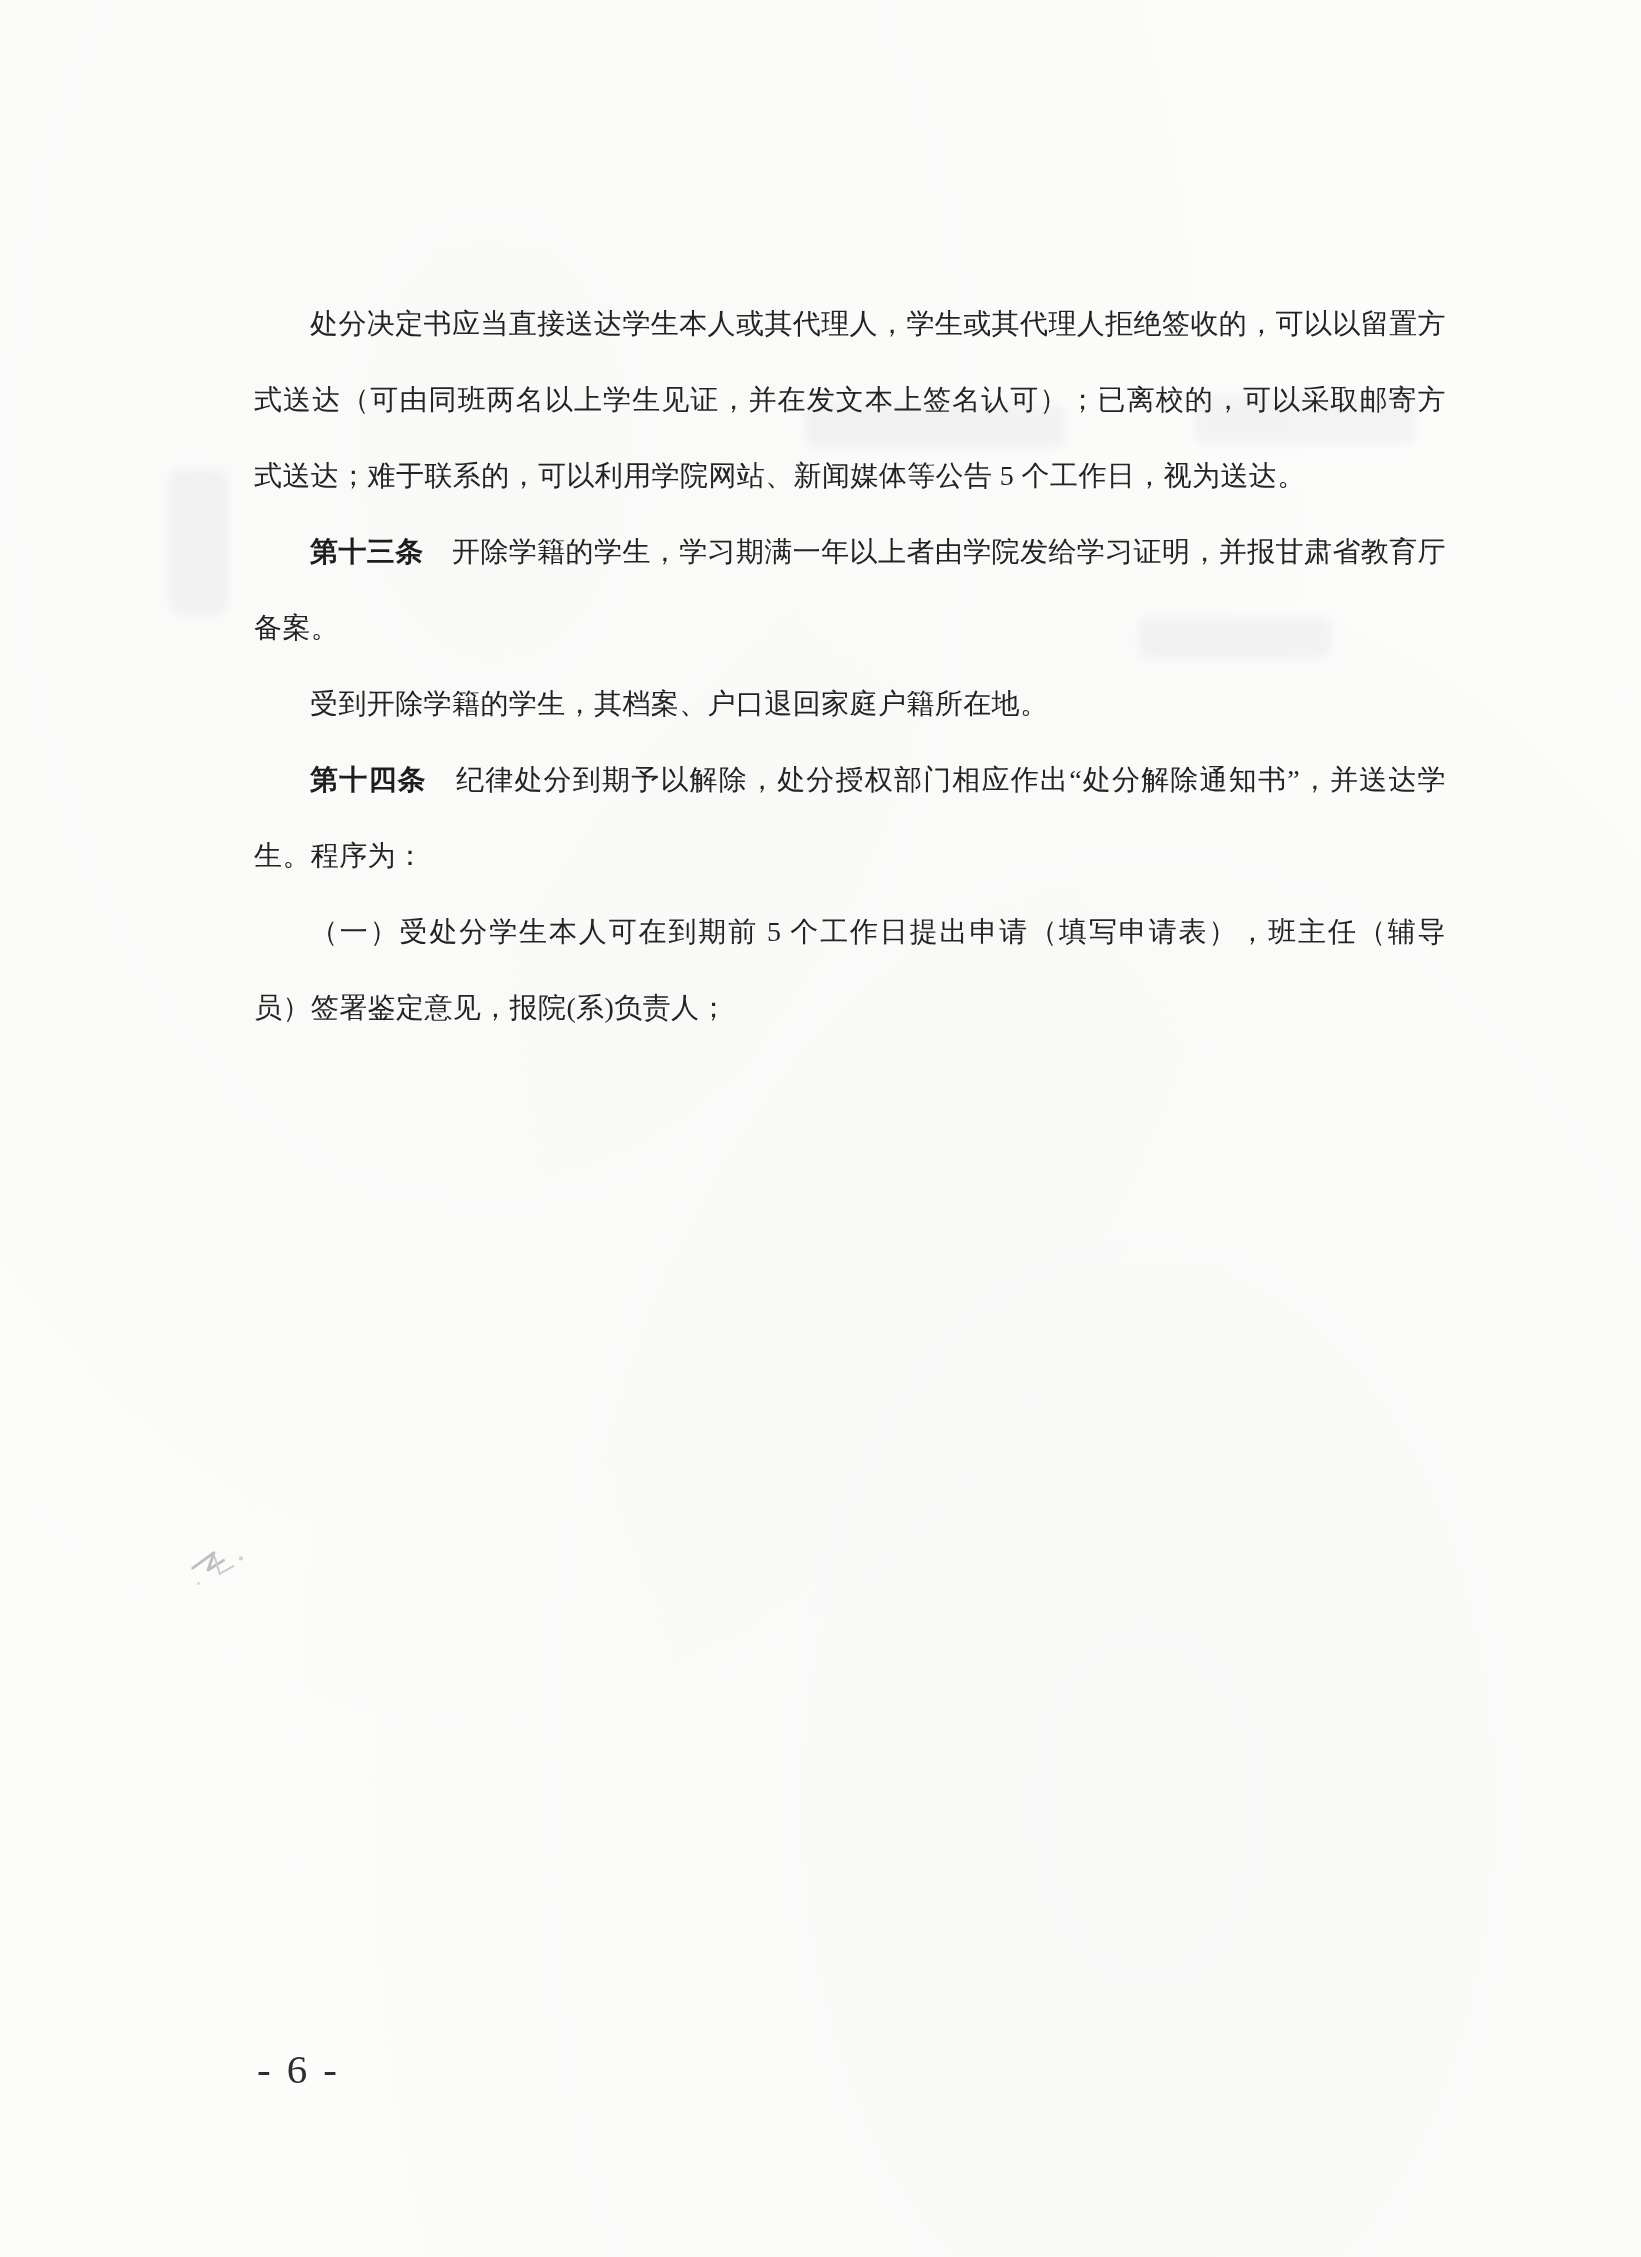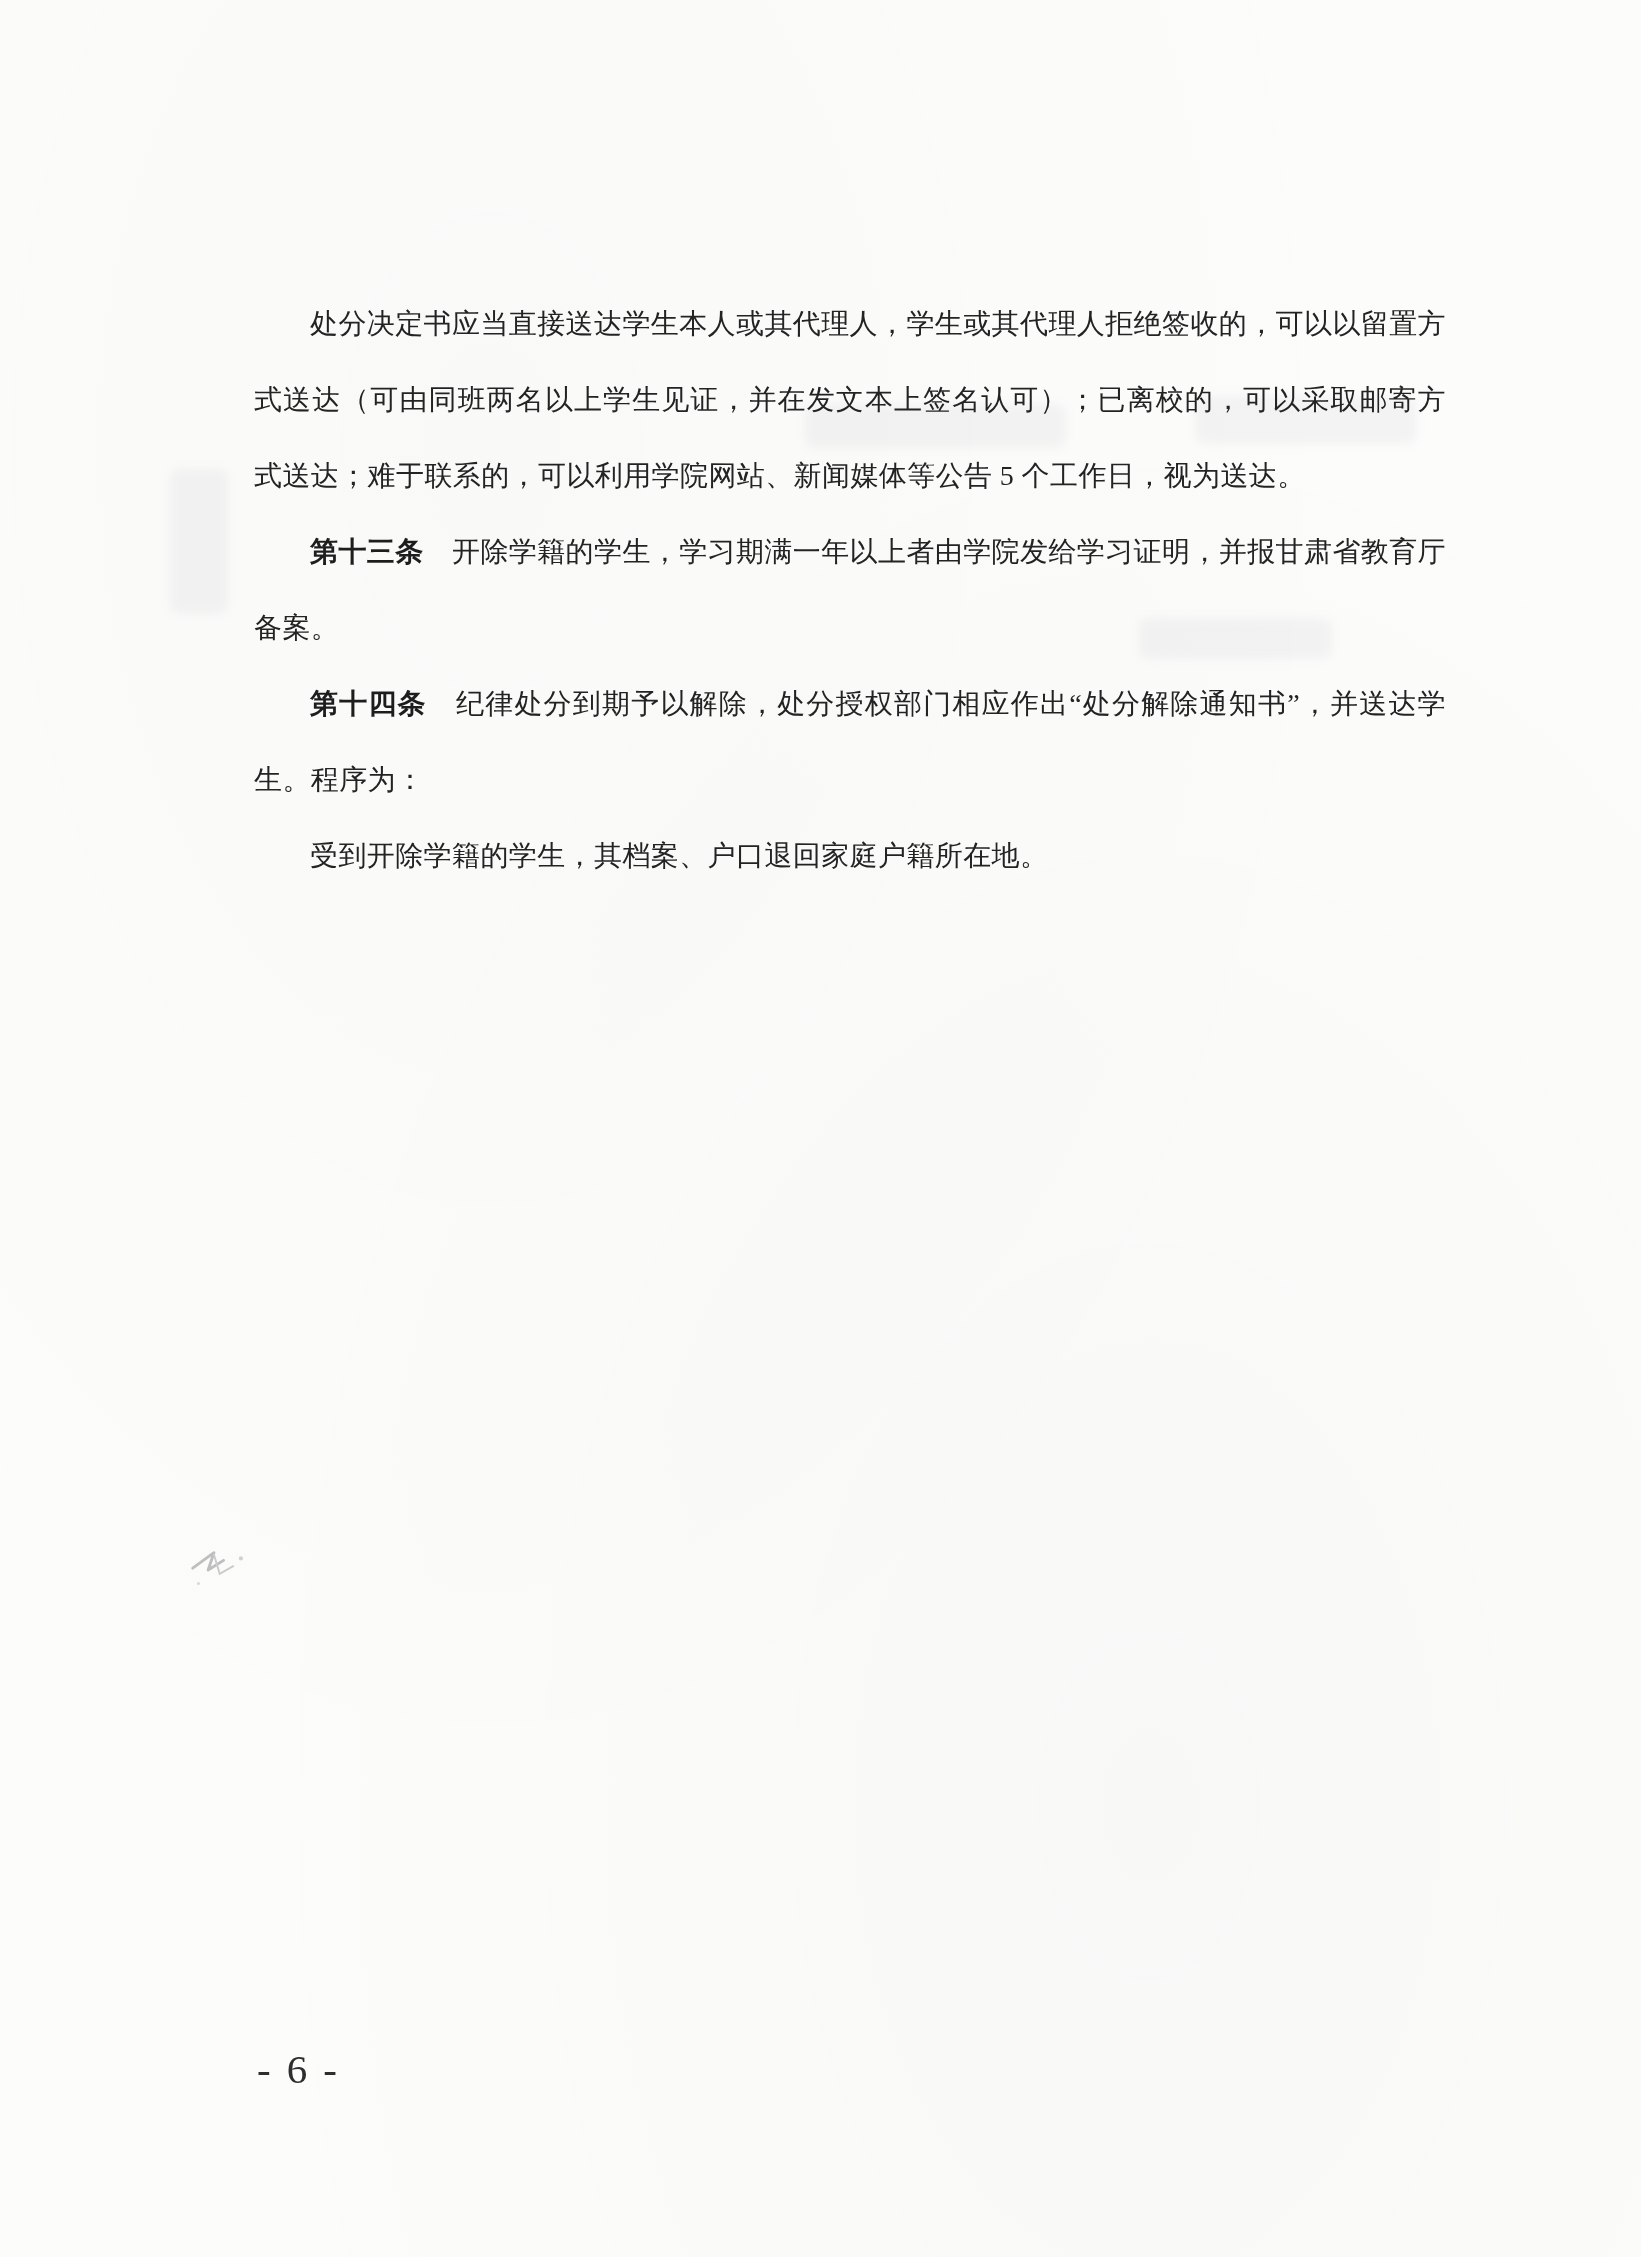--- a/index.html
+++ b/index.html
@@ -77,24 +77,25 @@
   <div class="bleed bleed-3"></div>
   <div class="bleed bleed-4"></div>
 
   <div class="text-block">
 
     <p><span>处分决定书应当直接送达学生本人或其代理人，学生或其代理人拒绝签收的，可以以留置方式送达（可由同班两名以上学生见证，并在发文本上签名认可）；已离校的，可以采取邮寄方式送达；难于联系的，可以利用学院网站、新闻媒体等公告 5 个工作日，视为送达。</span></p>
 
     <p><span class="article-head">第十三条</span><span>　开除学籍的学生，学习期满一年以上者由学院发给学习证明，并报甘肃省教育厅备案。</span></p>
 
 
+    <p><span>受到开除学籍的学生，其档案、户口退回家庭户籍所在地。</span></p>
+
     <p><span class="article-head">第十四条</span><span>　纪律处分到期予以解除，处分授权部门相应作出“处分解除通知书”，并送达学生。程序为：</span></p>
 
-    <p><span>受到开除学籍的学生，其档案、户口退回家庭户籍所在地。</span></p>
-
+    <p><span>（一）受处分学生本人可在到期前 5 个工作日提出申请（填写申请表），班主任（辅导员）签署鉴定意见，报院(系)负责人；</span></p>
 
 
 
   </div>
 
   <svg class="smudge" viewBox="0 0 84 62">
     <path d="M8 28 L30 12 L24 30 L40 20" fill="none" stroke="#8e8e90" stroke-width="3" stroke-linecap="round" stroke-linejoin="round"></path>
     <path d="M30 14 L36 34 L50 26" fill="none" stroke="#a5a5a8" stroke-width="2" stroke-linecap="round"></path>
     <circle cx="58" cy="18" r="2.2" fill="#b0b0b2"></circle>
     <circle cx="14" cy="44" r="1.6" fill="#bcbcbe"></circle>

